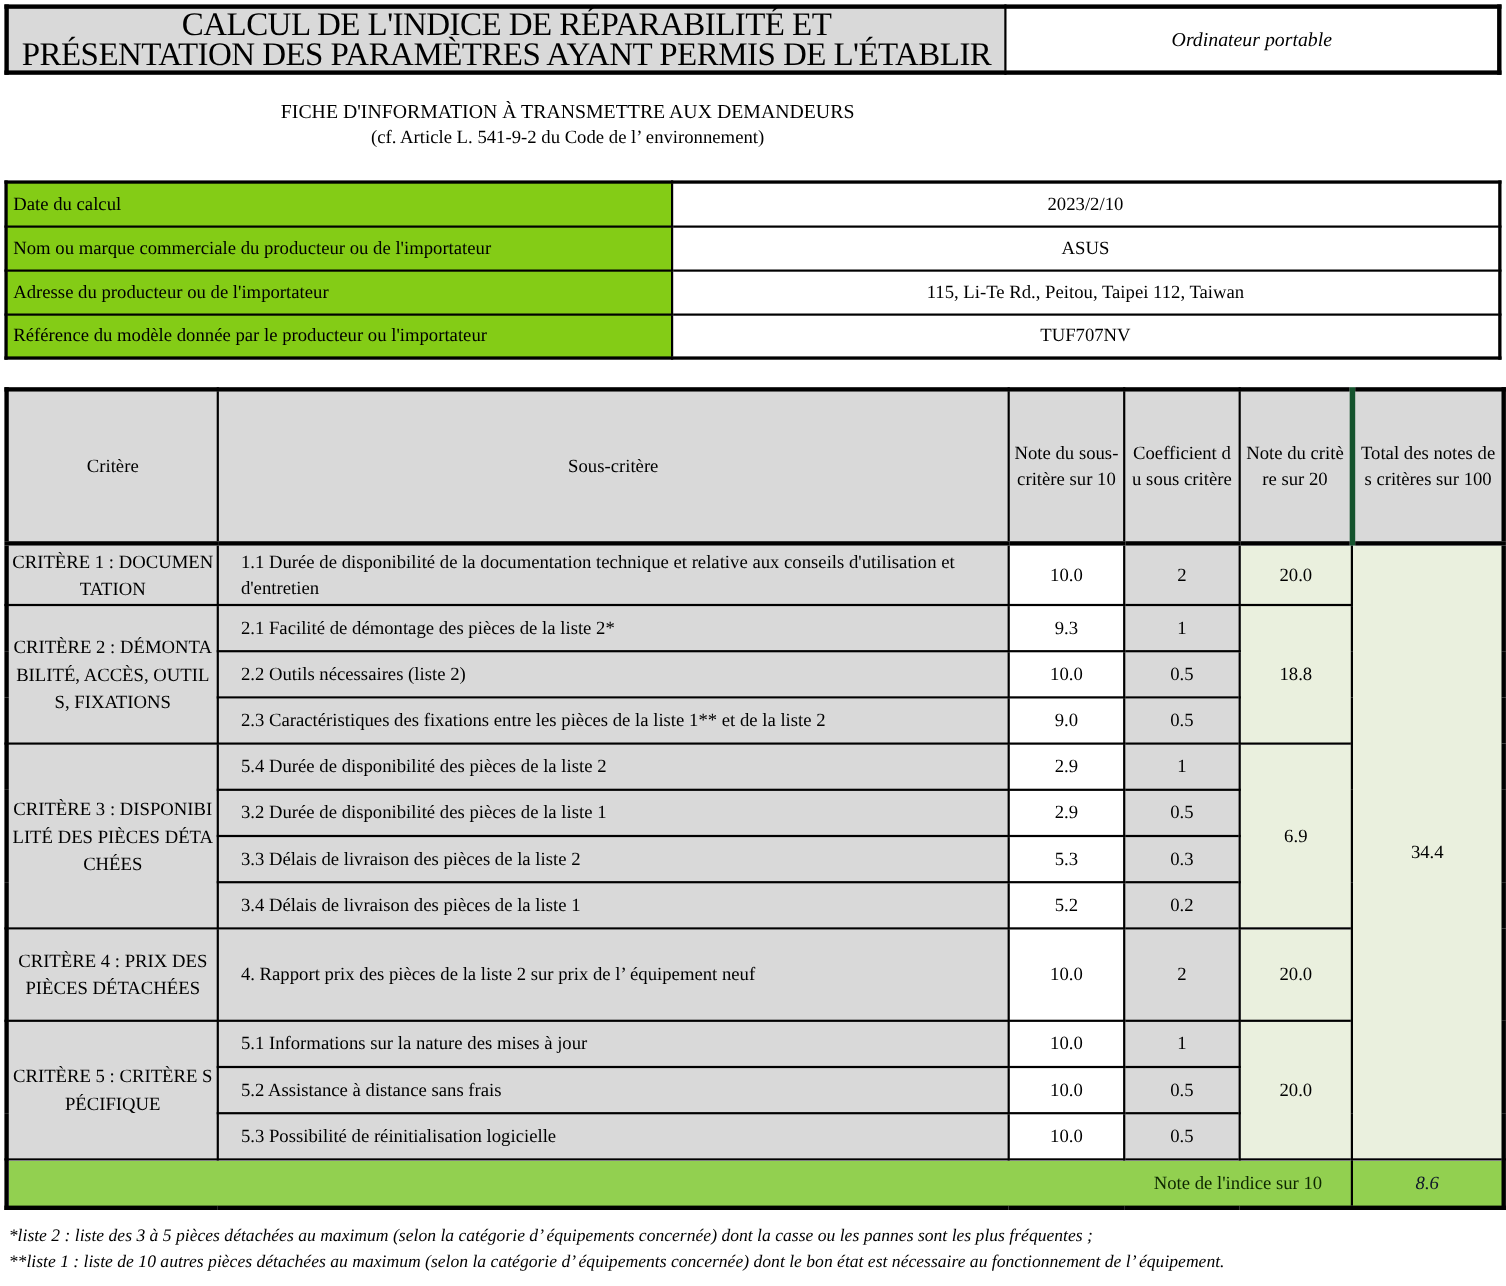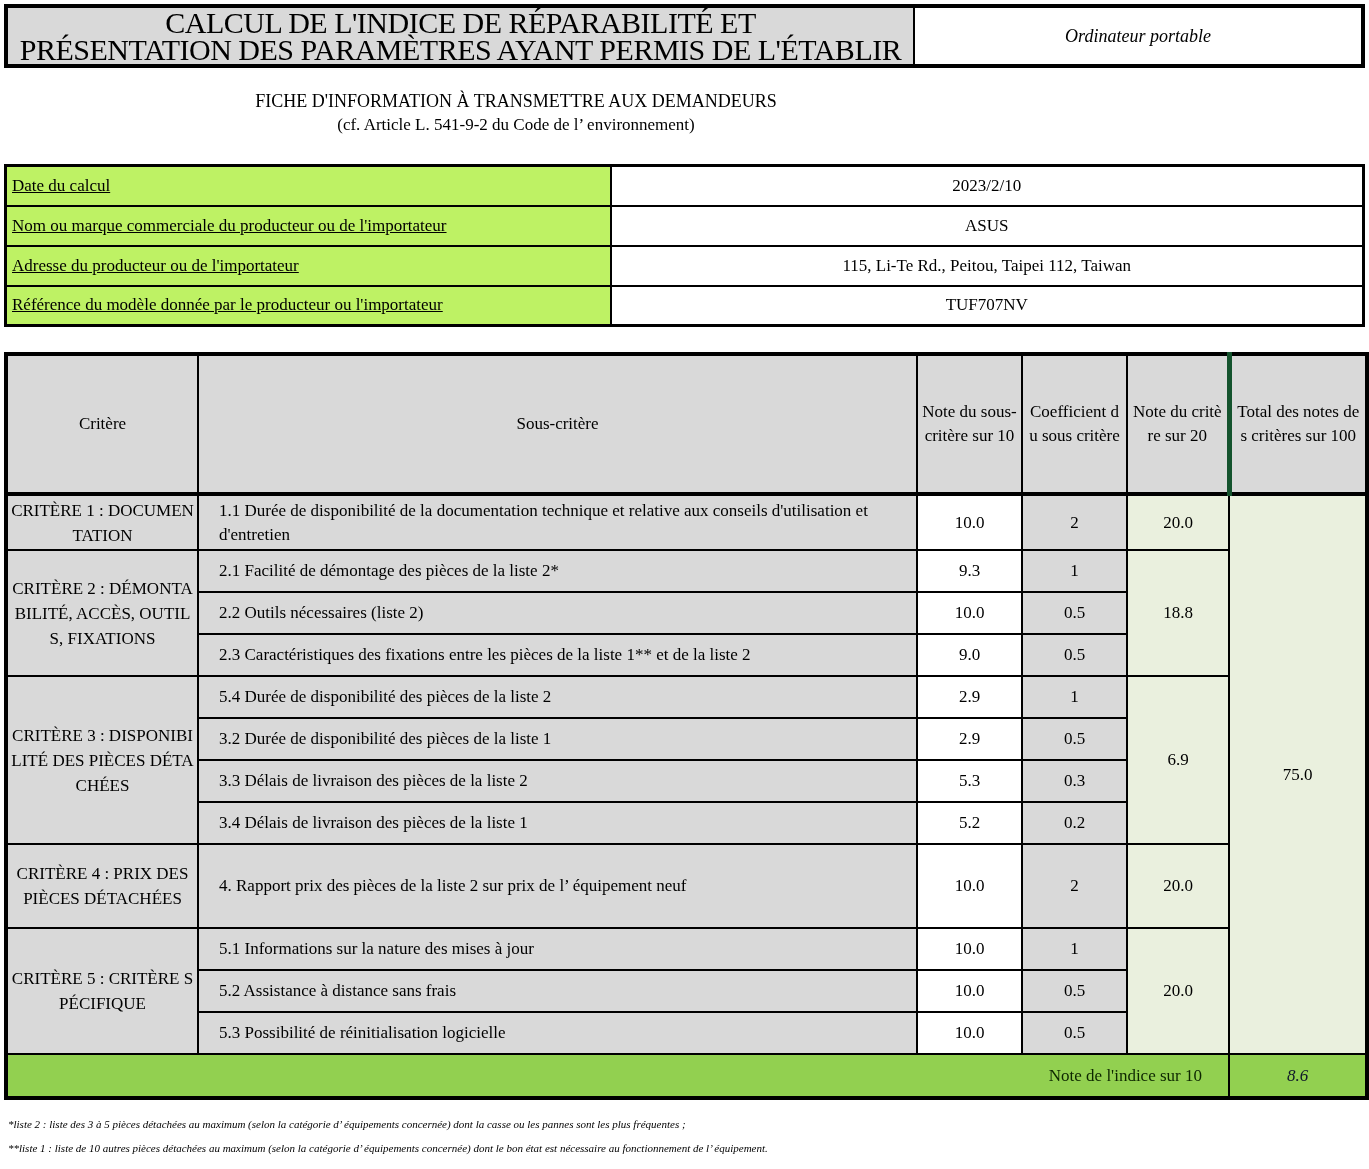--- a/index.html
+++ b/index.html
@@ -60,24 +60,23 @@
     border: 3px solid #000;
   }
   .info-table td {
     border: 2px solid #000;
     height: 40px;
     font-size: 17px;
     vertical-align: middle;
   }
   .info-label {
     width: 605px;
-    background: #bef264;
+    background: #84cc16;
     padding-left: 5px;
     text-align: left;
-    text-decoration: underline;
   }
   .info-value {
     background: #fff;
     text-align: center;
   }
 
   
   .main-table {
     width: 1361px;
     margin-top: 25px;
@@ -150,21 +149,21 @@
     border-top: 3px solid #000;
     border-left: 5px solid #000;
     color: #0f172a;
     font-style: italic;
   }
 
   
   .footnotes { margin-top: 12px; padding-left: 4px; }
   .footnotes div {
     font-style: italic;
-    font-size: 11px;
+    font-size: 16px;
     line-height: 24px;
   }
 </style>
 </head>
 <body>
 
 <div class="page">
 
   <table class="title-table">
     <tbody>
@@ -223,21 +222,21 @@
       <td>Note du critère sur 20</td>
       <td class="total-col-head" style="border-left:5px solid #14532d;">Total des notes des critères sur 100</td>
     </tr>
 
     <tr class="rh-l">
       <td class="crit bb-crit">CRITÈRE 1 : DOCUMENTATION</td>
       <td class="sub bb-crit">1.1 Durée de disponibilité de la documentation technique et relative aux conseils d'utilisation et d'entretien</td>
       <td class="s10 bb-crit">10.0</td>
       <td class="coef bb-crit">2</td>
       <td class="n20 bb-crit">20.0</td>
-      <td class="total-col" rowspan="12">75.0</td>
+      <td class="total-col" rowspan="12">34.4</td>
     </tr>
 
     <tr class="rh-s">
       <td class="crit bb-crit" rowspan="3">CRITÈRE 2 : DÉMONTABILITÉ, ACCÈS, OUTILS, FIXATIONS</td>
       <td class="sub bb-sub">2.1 Facilité de démontage des pièces de la liste 2*</td>
       <td class="s10 bb-sub">9.3</td>
       <td class="coef bb-sub">1</td>
       <td class="n20 bb-crit" rowspan="3">18.8</td>
     </tr>
     <tr class="rh-s">

